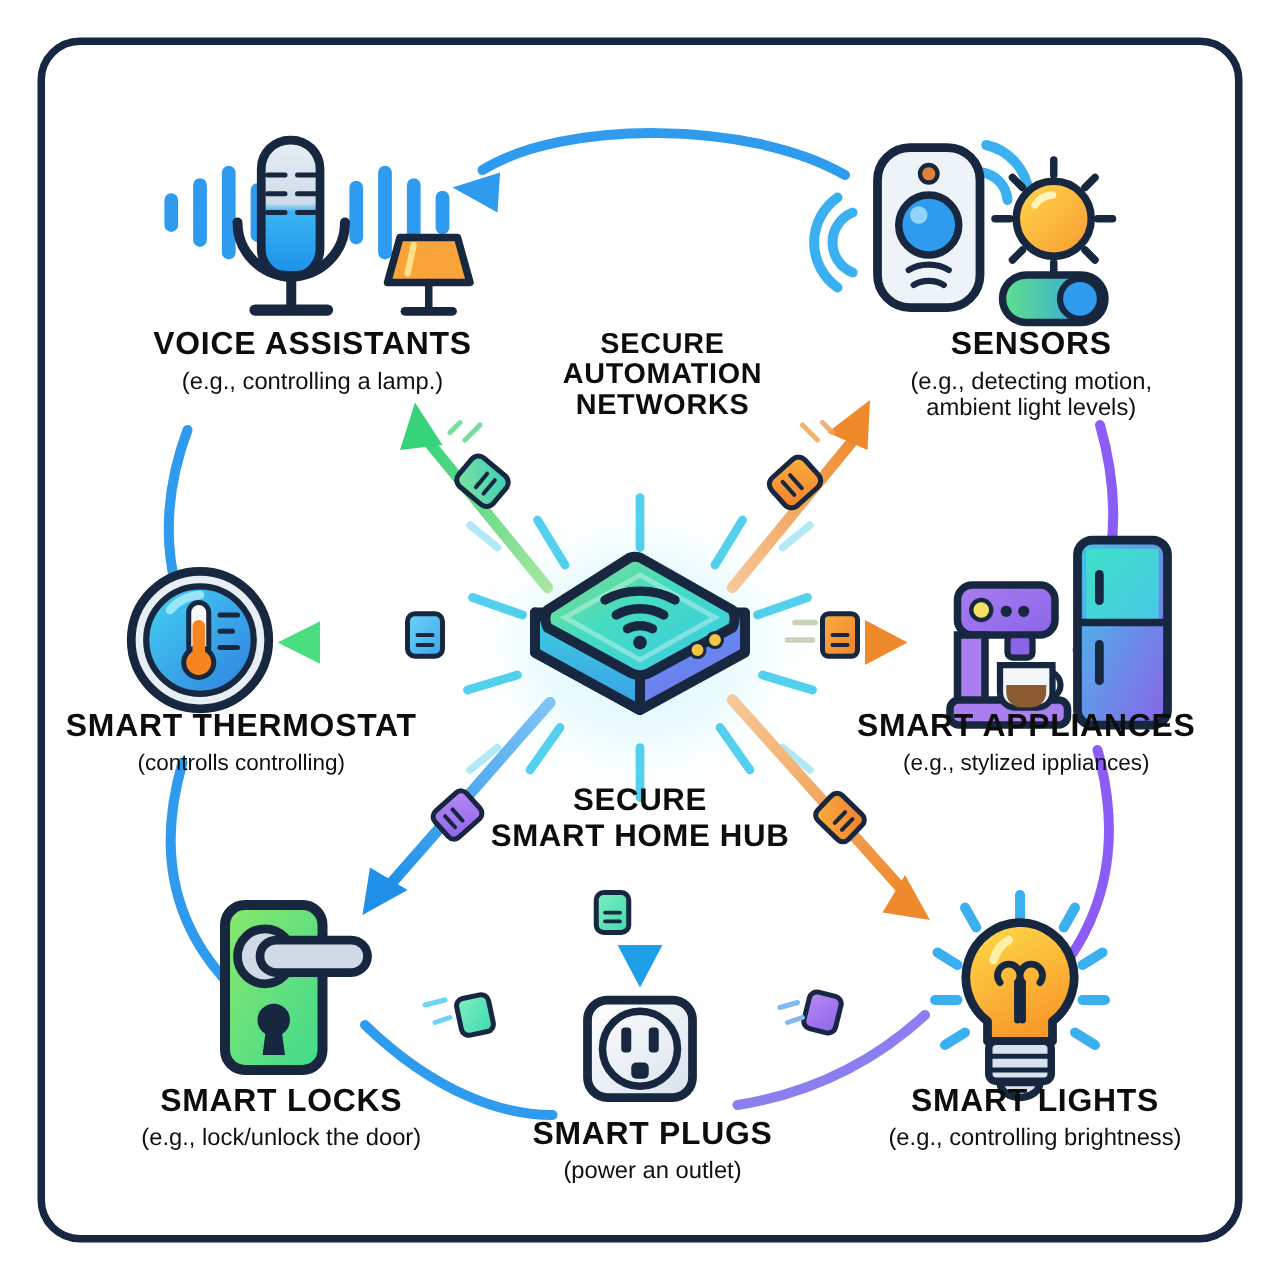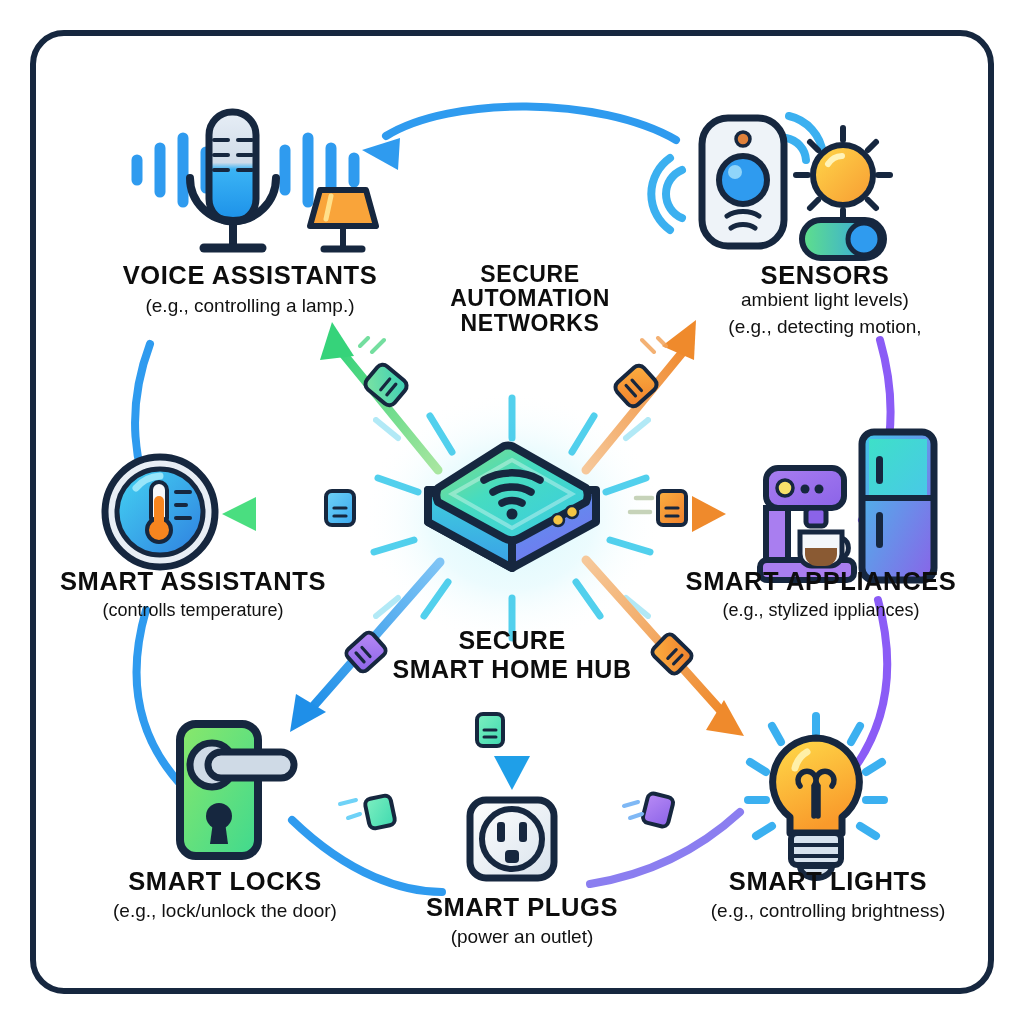--- a/index.html
+++ b/index.html
@@ -460,27 +460,27 @@
   </div>
 
   <div class="node" style="left:400px;top:262px;width:260px;">
     <div class="title t23">SECURE</div>
     <div class="title t23">AUTOMATION</div>
     <div class="title t23">NETWORKS</div>
   </div>
 
   <div class="node" style="left:660px;top:262px;width:330px;">
     <div class="title t28">SENSORS</div>
+    <div class="sub s19" style="margin-top:6px;">(e.g., detecting motion,</div>
     <div class="sub s19">ambient light levels)</div>
-    <div class="sub s19" style="margin-top:6px;">(e.g., detecting motion,</div>
   </div>
 
   <div class="node" style="left:28px;top:568px;width:330px;">
-    <div class="title t28">SMART ASSISTANTS</div>
-    <div class="sub s18" style="margin-top:5px;">(controlls temperature)</div>
+    <div class="title t28">SMART THERMOSTAT</div>
+    <div class="sub s18" style="margin-top:5px;">(controlls controlling)</div>
   </div>
 
   <div class="node" style="left:661px;top:568px;width:320px;">
     <div class="title t28">SMART APPLIANCES</div>
     <div class="sub s18" style="margin-top:5px;">(e.g., stylized ippliances)</div>
   </div>
 
   <div class="centerlabel" style="left:382px;top:626px;width:260px;">
     <div>SECURE</div>
     <div>SMART HOME HUB</div>

